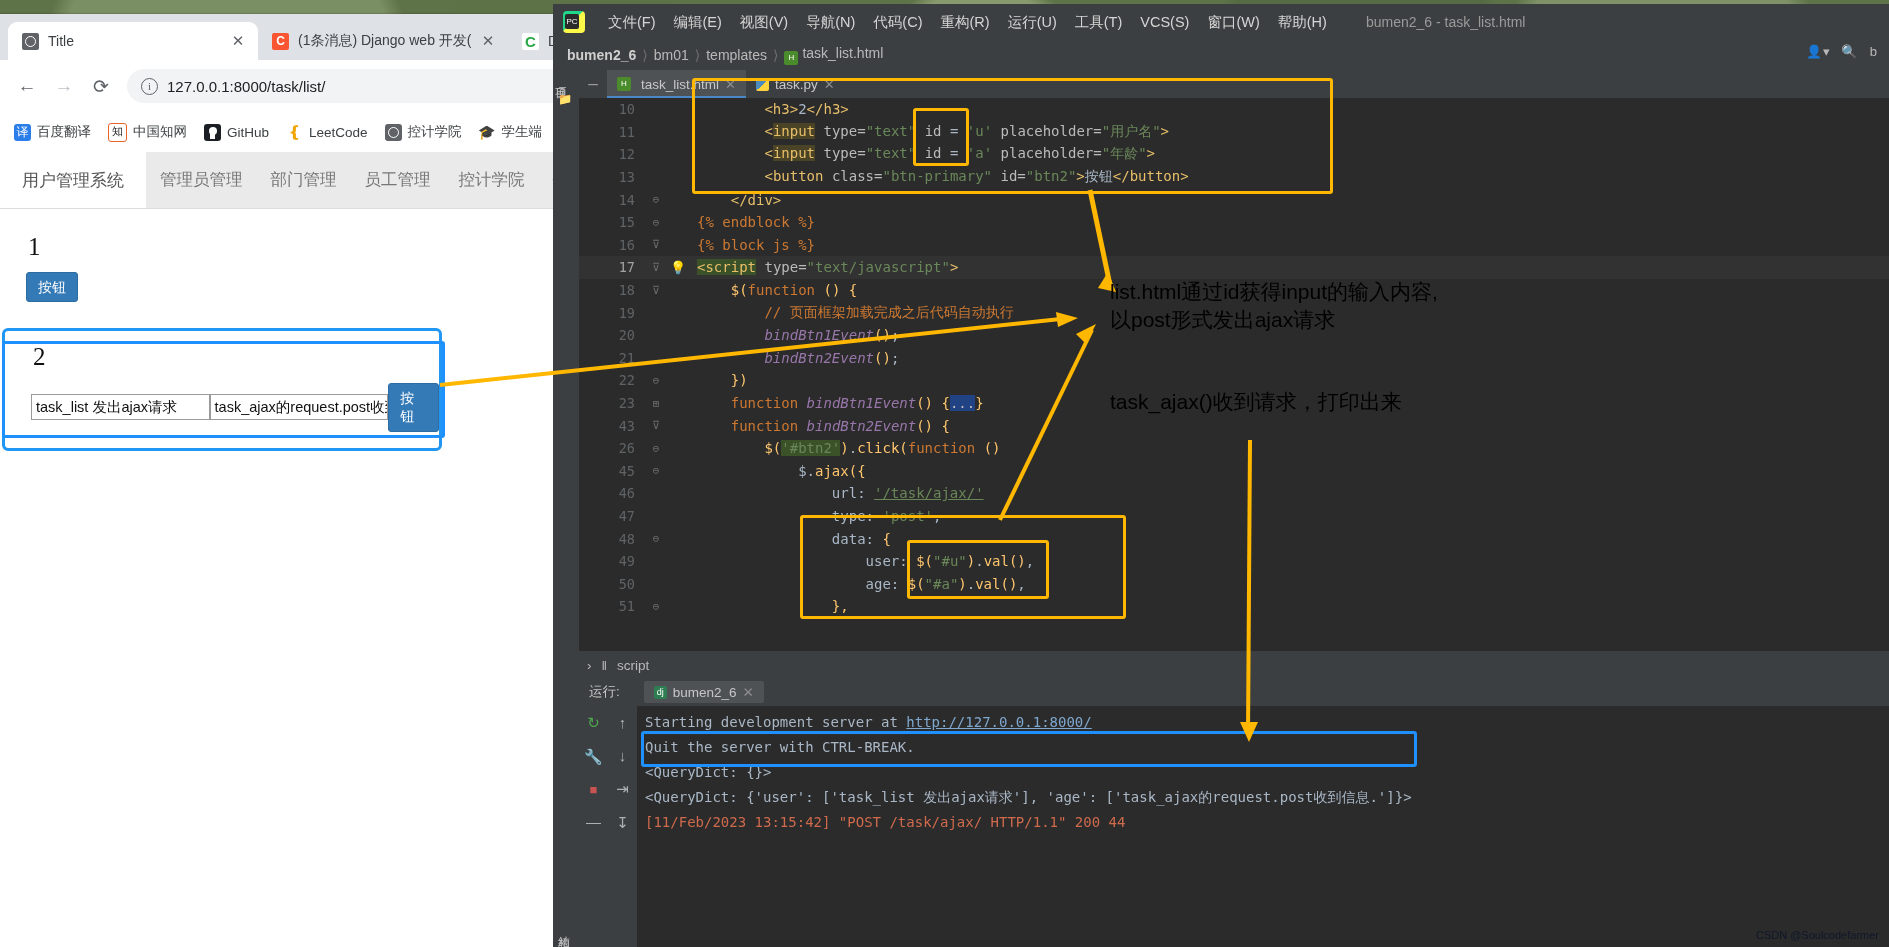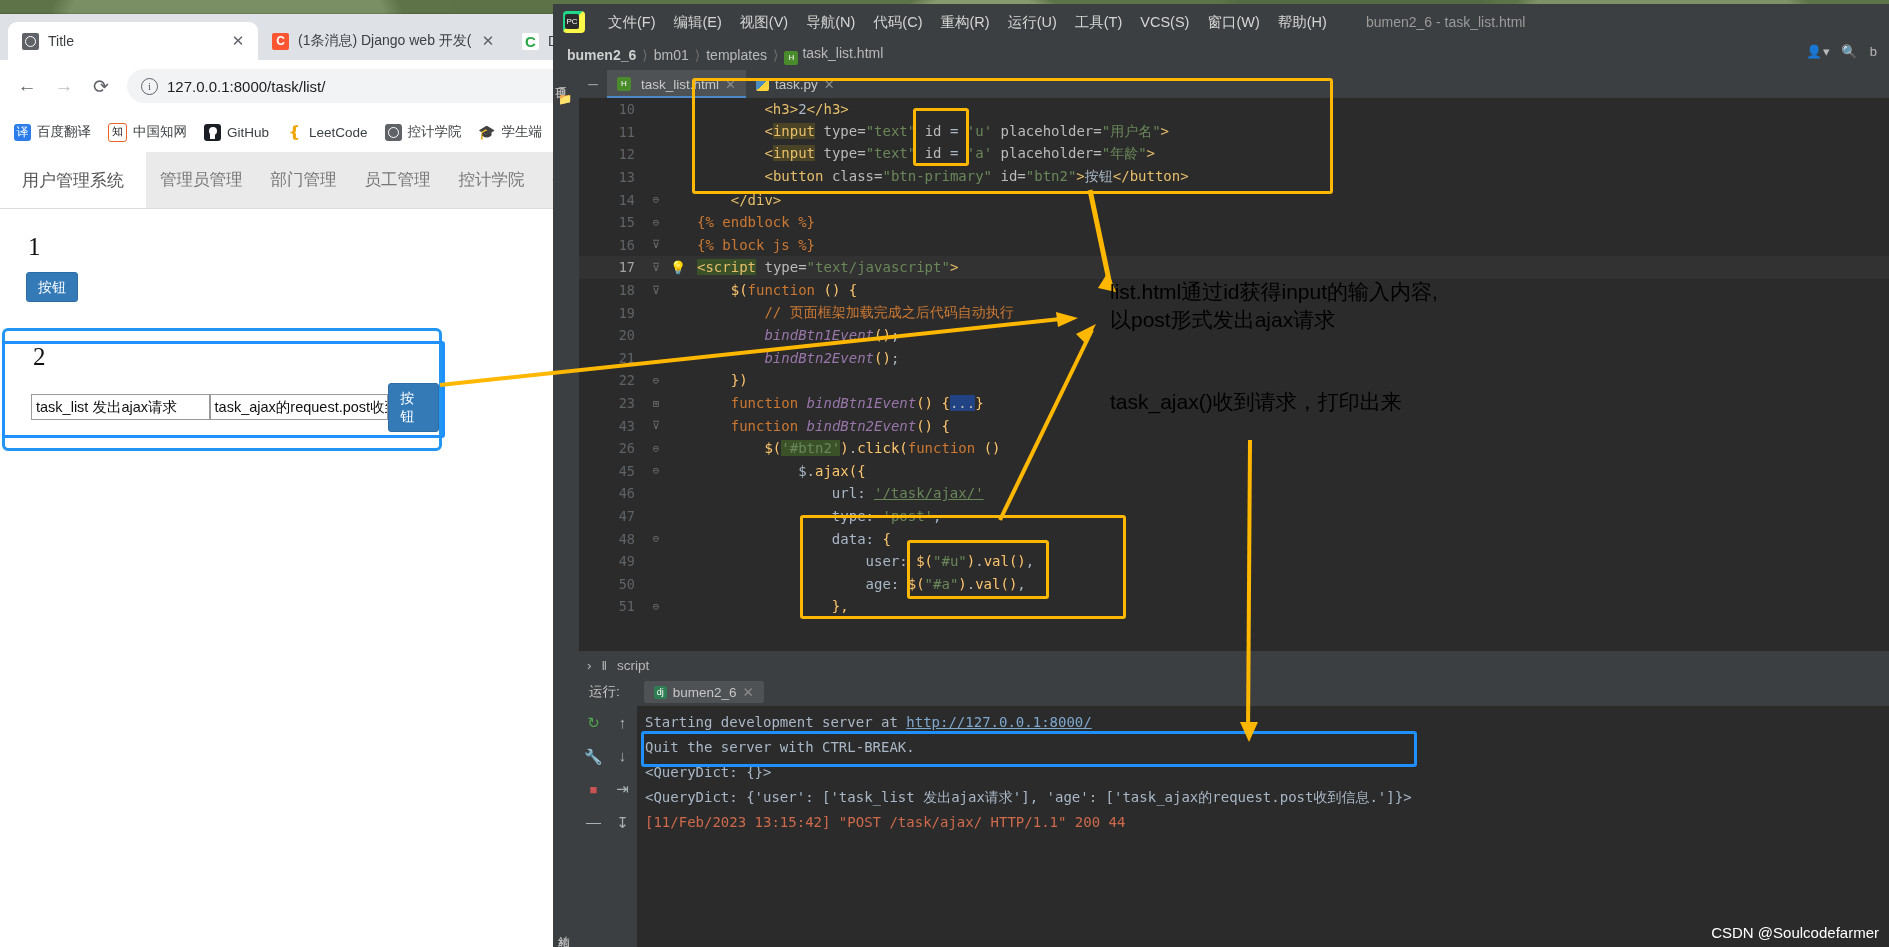--- a/index.html
+++ b/index.html
@@ -236,21 +236,21 @@
 
   
   .anno-box{position:absolute;border:3px solid #ffb700;border-radius:3px;pointer-events:none;}
   .anno-box.blue{border-color:#1e90ff;}
   .anno-text{
     position:absolute;color:#000;font-size:21px;line-height:1.35;
     font-family:"Liberation Sans",sans-serif;white-space:pre-line;
   }
   svg.anno-svg{position:absolute;left:0;top:0;width:1889px;height:947px;pointer-events:none;}
   .watermark{
-    position:absolute;right:10px;bottom:6px;color:#ffffff;font-size:15px;
+    position:absolute;right:10px;bottom:6px;color:#0f172a;font-size:11px;
     font-family:"Liberation Sans",sans-serif;
   }
 </style>
 </head>
 <body>
 
 <div id="desktop"></div>
 
 <div id="browser">
 

